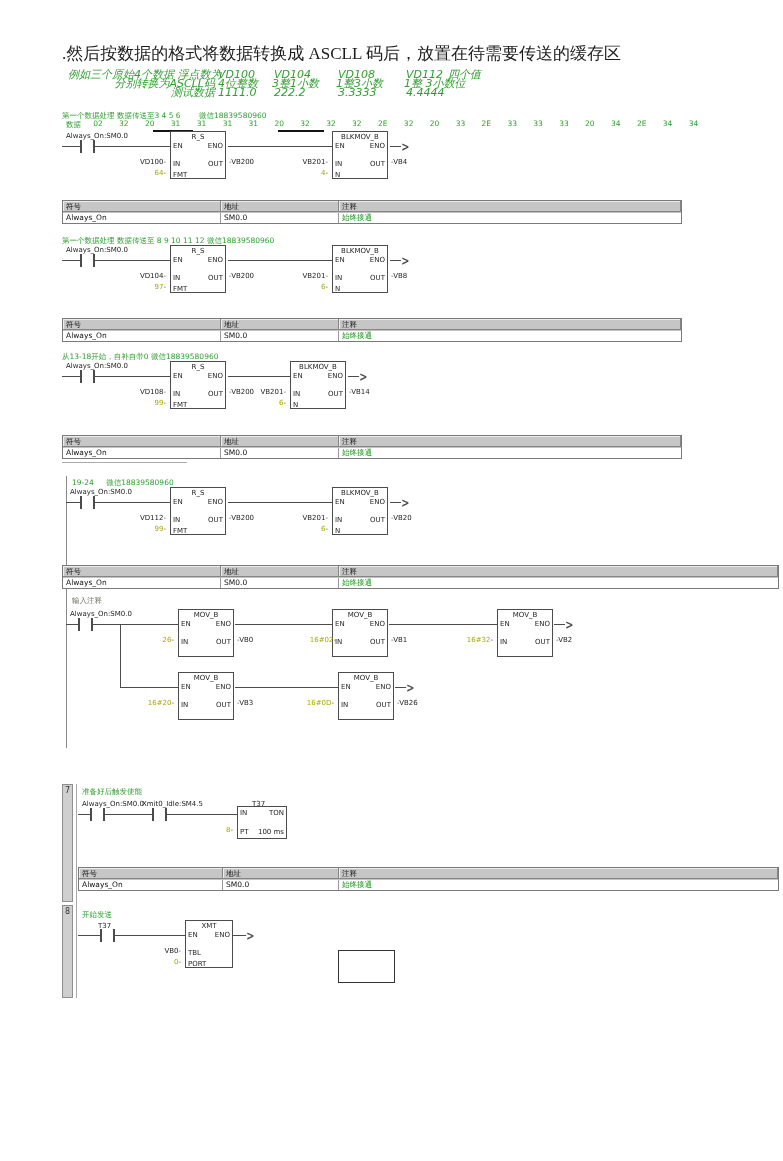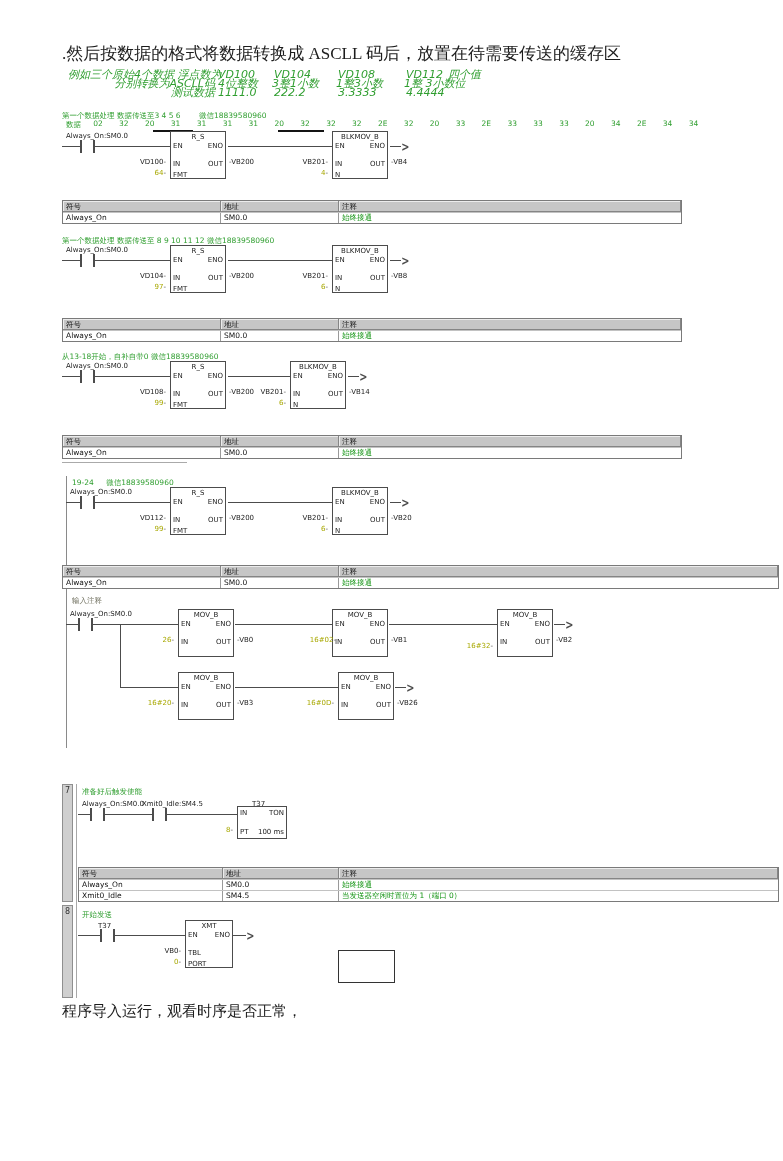--- a/index.html
+++ b/index.html
@@ -337,21 +337,21 @@
     <span class="rv" style="left:391px;top:27px;">VB1</span>
     <div class="hline" style="left:389px;top:15px;width:108px;"></div>
 
     <div class="ibox" style="left:497px;top:0;">
       <span class="bt">MOV_B</span>
       <span class="en">EN</span>
       <span class="eno">ENO</span>
       <span class="r1l">IN</span>
       <span class="r1r">OUT</span>
     </div>
-    <span class="lv yel" style="left:449px;top:27px;margin-top:6px;">16#32</span>
+    <span class="lv yel" style="left:449px;top:27px;">16#32</span>
     <span class="rv" style="left:556px;top:27px;">VB2</span>
     <div class="hline" style="left:554px;top:15px;width:11px;"></div>
     <span class="arrow" style="left:564px;top:9px;">&gt;</span>
 
     <div class="ibox" style="left:178px;top:63px;">
       <span class="bt">MOV_B</span>
       <span class="en">EN</span>
       <span class="eno">ENO</span>
       <span class="r1l">IN</span>
       <span class="r1r">OUT</span>
@@ -403,25 +403,20 @@
     <div class="str sth">
         <span class="sc sc1" style="width:144px;">符号</span>
         <span class="sc sc2" style="width:116px;">地址</span>
         <span class="sc sc3">注释</span>
       </div>
     <div class="str">
         <span class="sc sc1" style="width:144px;">Always_On</span>
         <span class="sc sc2" style="width:116px;">SM0.0</span>
         <span class="sc sc3 scg">始终接通</span>
       </div>
-    <div class="str">
-        <span class="sc sc1" style="width:144px;">Xmit0_Idle</span>
-        <span class="sc sc2" style="width:116px;">SM4.5</span>
-        <span class="sc sc3 scg">当发送器空闲时置位为 1（端口 0）</span>
-      </div>
   </div>
 
   <div class="strip" style="top:905px;height:93px;">
     <span class="stripnum">8</span>
   </div>
   <div class="ncomment" style="left:82px;top:910px;">开始发送</div>
   <div class="lad" style="top:920px;height:65px;">
     <span class="clabel" style="left:98px;top:2px;">T37</span>
     <div class="hline" style="left:78px;top:15px;width:22px;"></div>
     <div class="cbar" style="left:100px;top:9px;"></div>
@@ -434,15 +429,14 @@
       <span class="r1l">TBL</span>
       <span class="r2l">PORT</span>
     </div>
     <span class="lv" style="left:137px;top:27px;">VB0</span>
     <span class="lv yel" style="left:137px;top:38px;">0</span>
     <div class="hline" style="left:232px;top:15px;width:14px;"></div>
     <span class="arrow" style="left:245px;top:9px;">&gt;</span>
     <div class="rect" style="left:338px;top:30px;width:55px;height:31px;"></div>
   </div>
 
-  <div class="doc" style="left:62px;top:1002px;font-size:15px;">程序导入运行，观看时序是否正常，</div>
 
 </div>
 
 </body></html>

